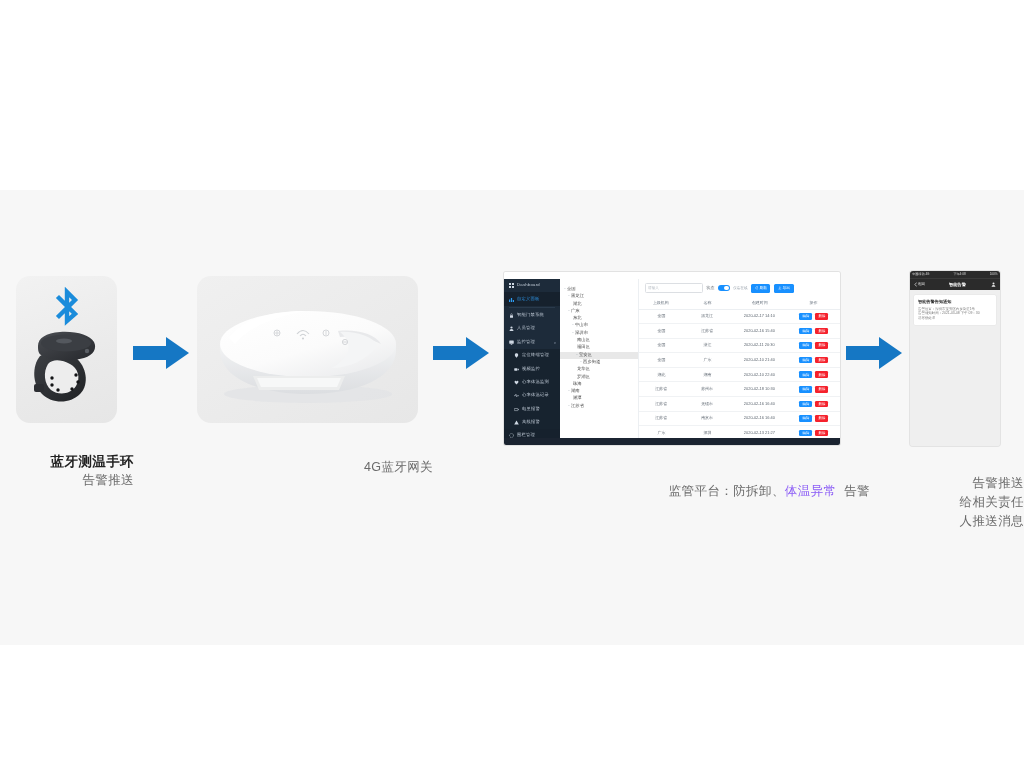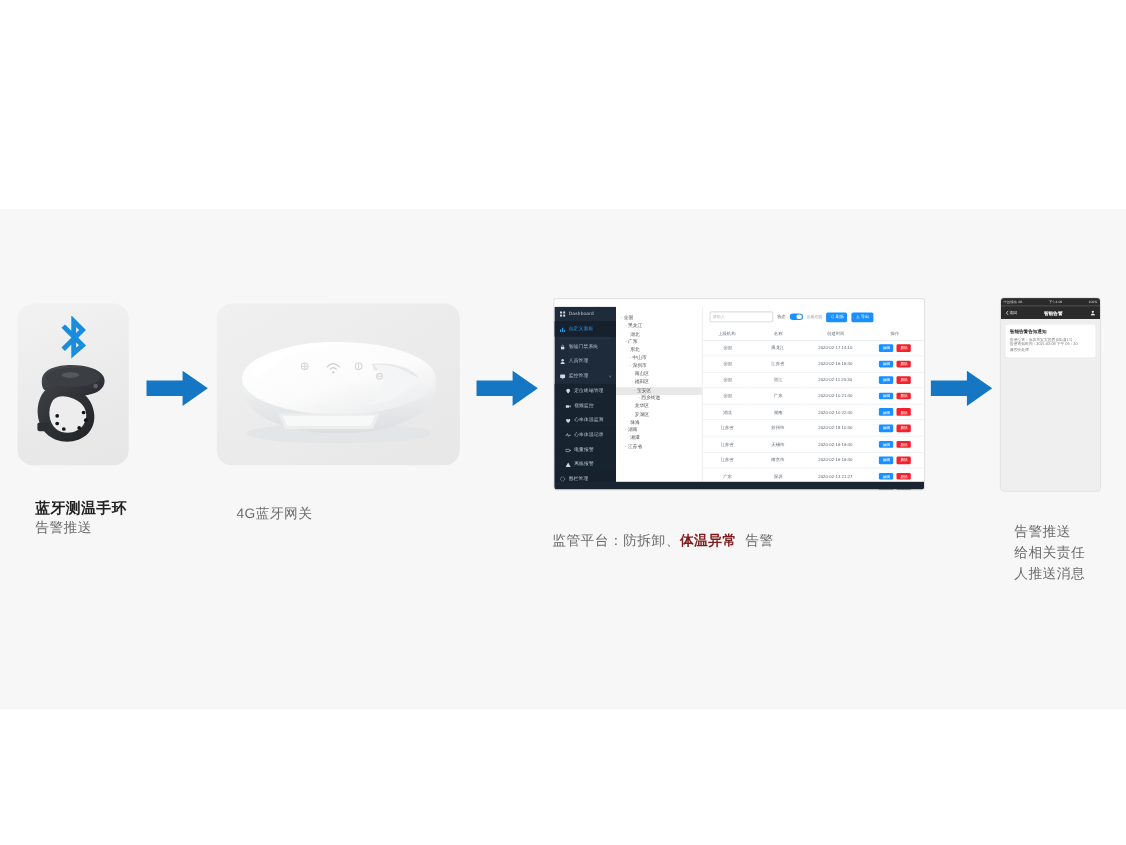--- a/index.html
+++ b/index.html
@@ -10,27 +10,26 @@
   }
   .stage{position:absolute;left:0;top:0;width:1024px;height:768px;}
 
   
   .band{position:absolute;left:0;top:190px;width:1024px;height:455px;background:#f7f7f7;}
   .panel{
     position:absolute;background:#efefef;border-radius:14px;
     overflow:hidden;
   }
   .caption{
-    position:absolute;text-align:left;color:#6b6b6b;
+    position:absolute;text-align:right;color:#6b6b6b;
     font-size:12.5px;line-height:19px;letter-spacing:.4px;
     white-space:nowrap;
-    padding-left:32px;
   }
   .caption .strong{color:#222;font-weight:bold;font-size:13.5px;}
-  .caption .semi{color:#7f1d1d;font-weight:bold;}
+  .caption .semi{color:#8b5cf6;font-weight:normal;}
 
   
   .arrow{position:absolute;}
   .arrow svg{display:block;}
 
   
   .watch-panel{left:16px;top:276px;width:101px;height:147px;
     background:linear-gradient(160deg,#f2f2f2 0%,#eaeaea 60%,#e6e6e6 100%);}
   .bt-icon{position:absolute;left:50%;top:11px;transform:translateX(-50%);}
   .watch-img{position:absolute;left:8px;top:46px;width:86px;height:92px;}

